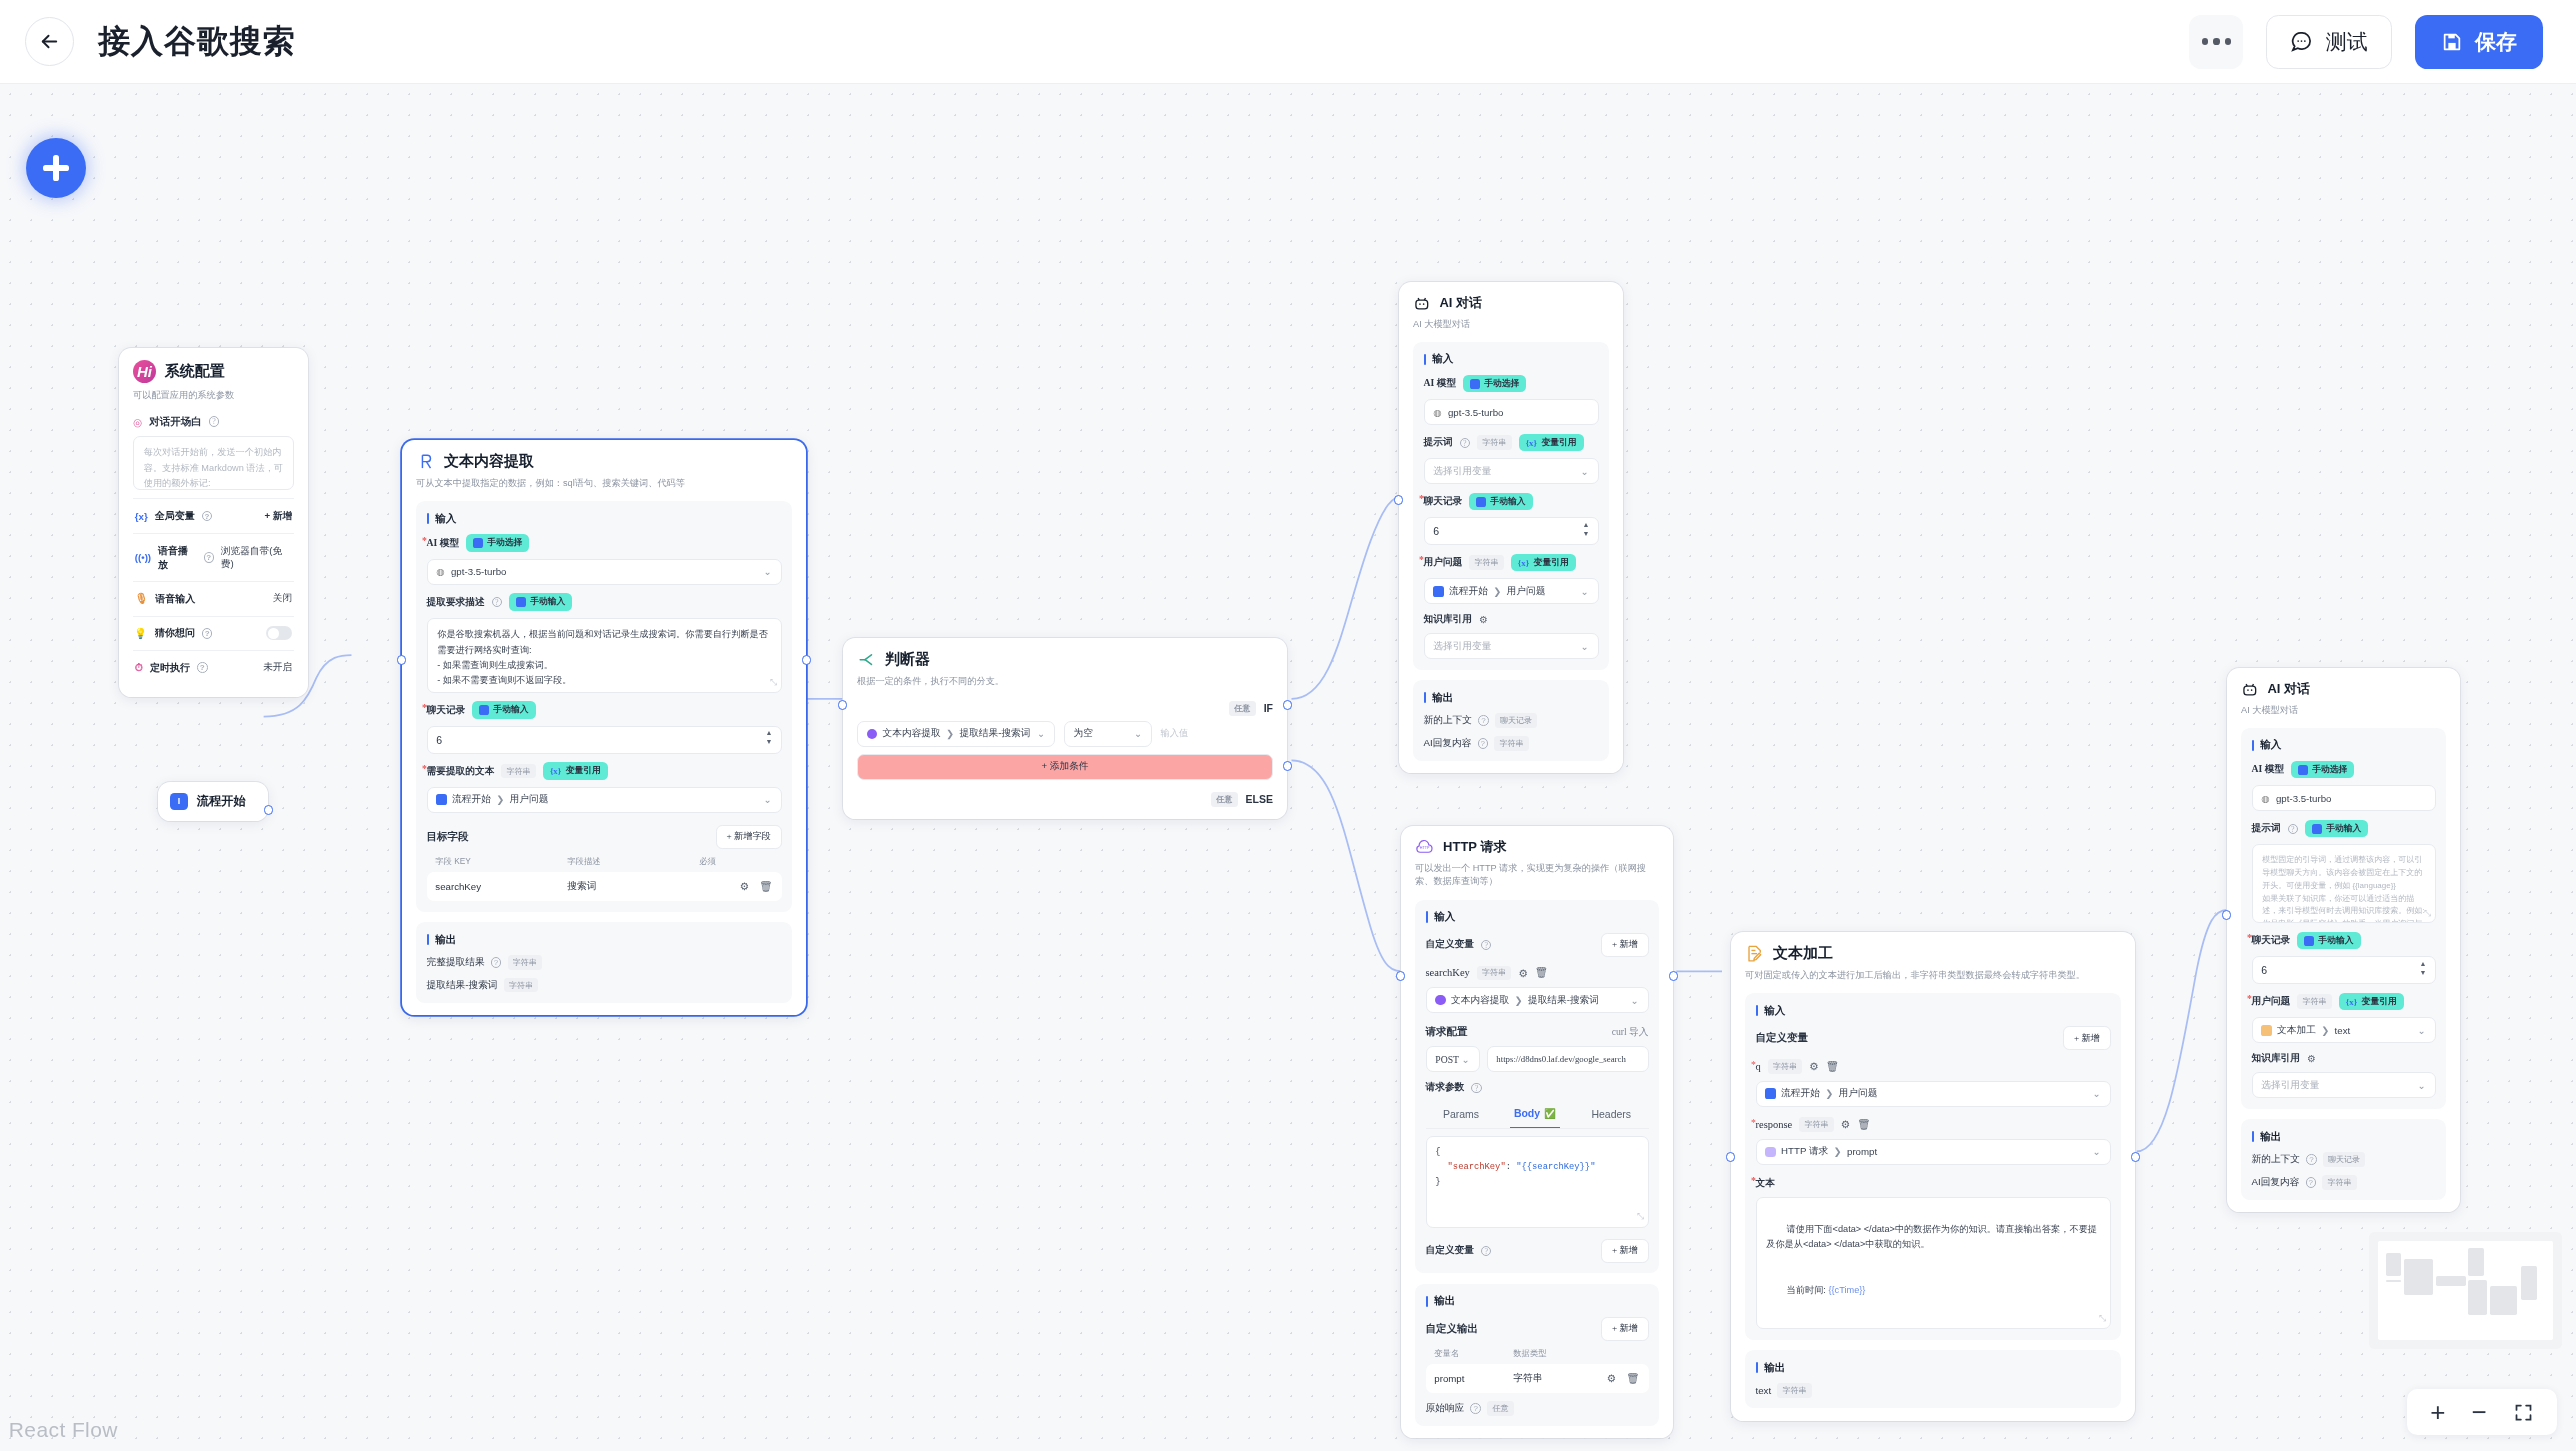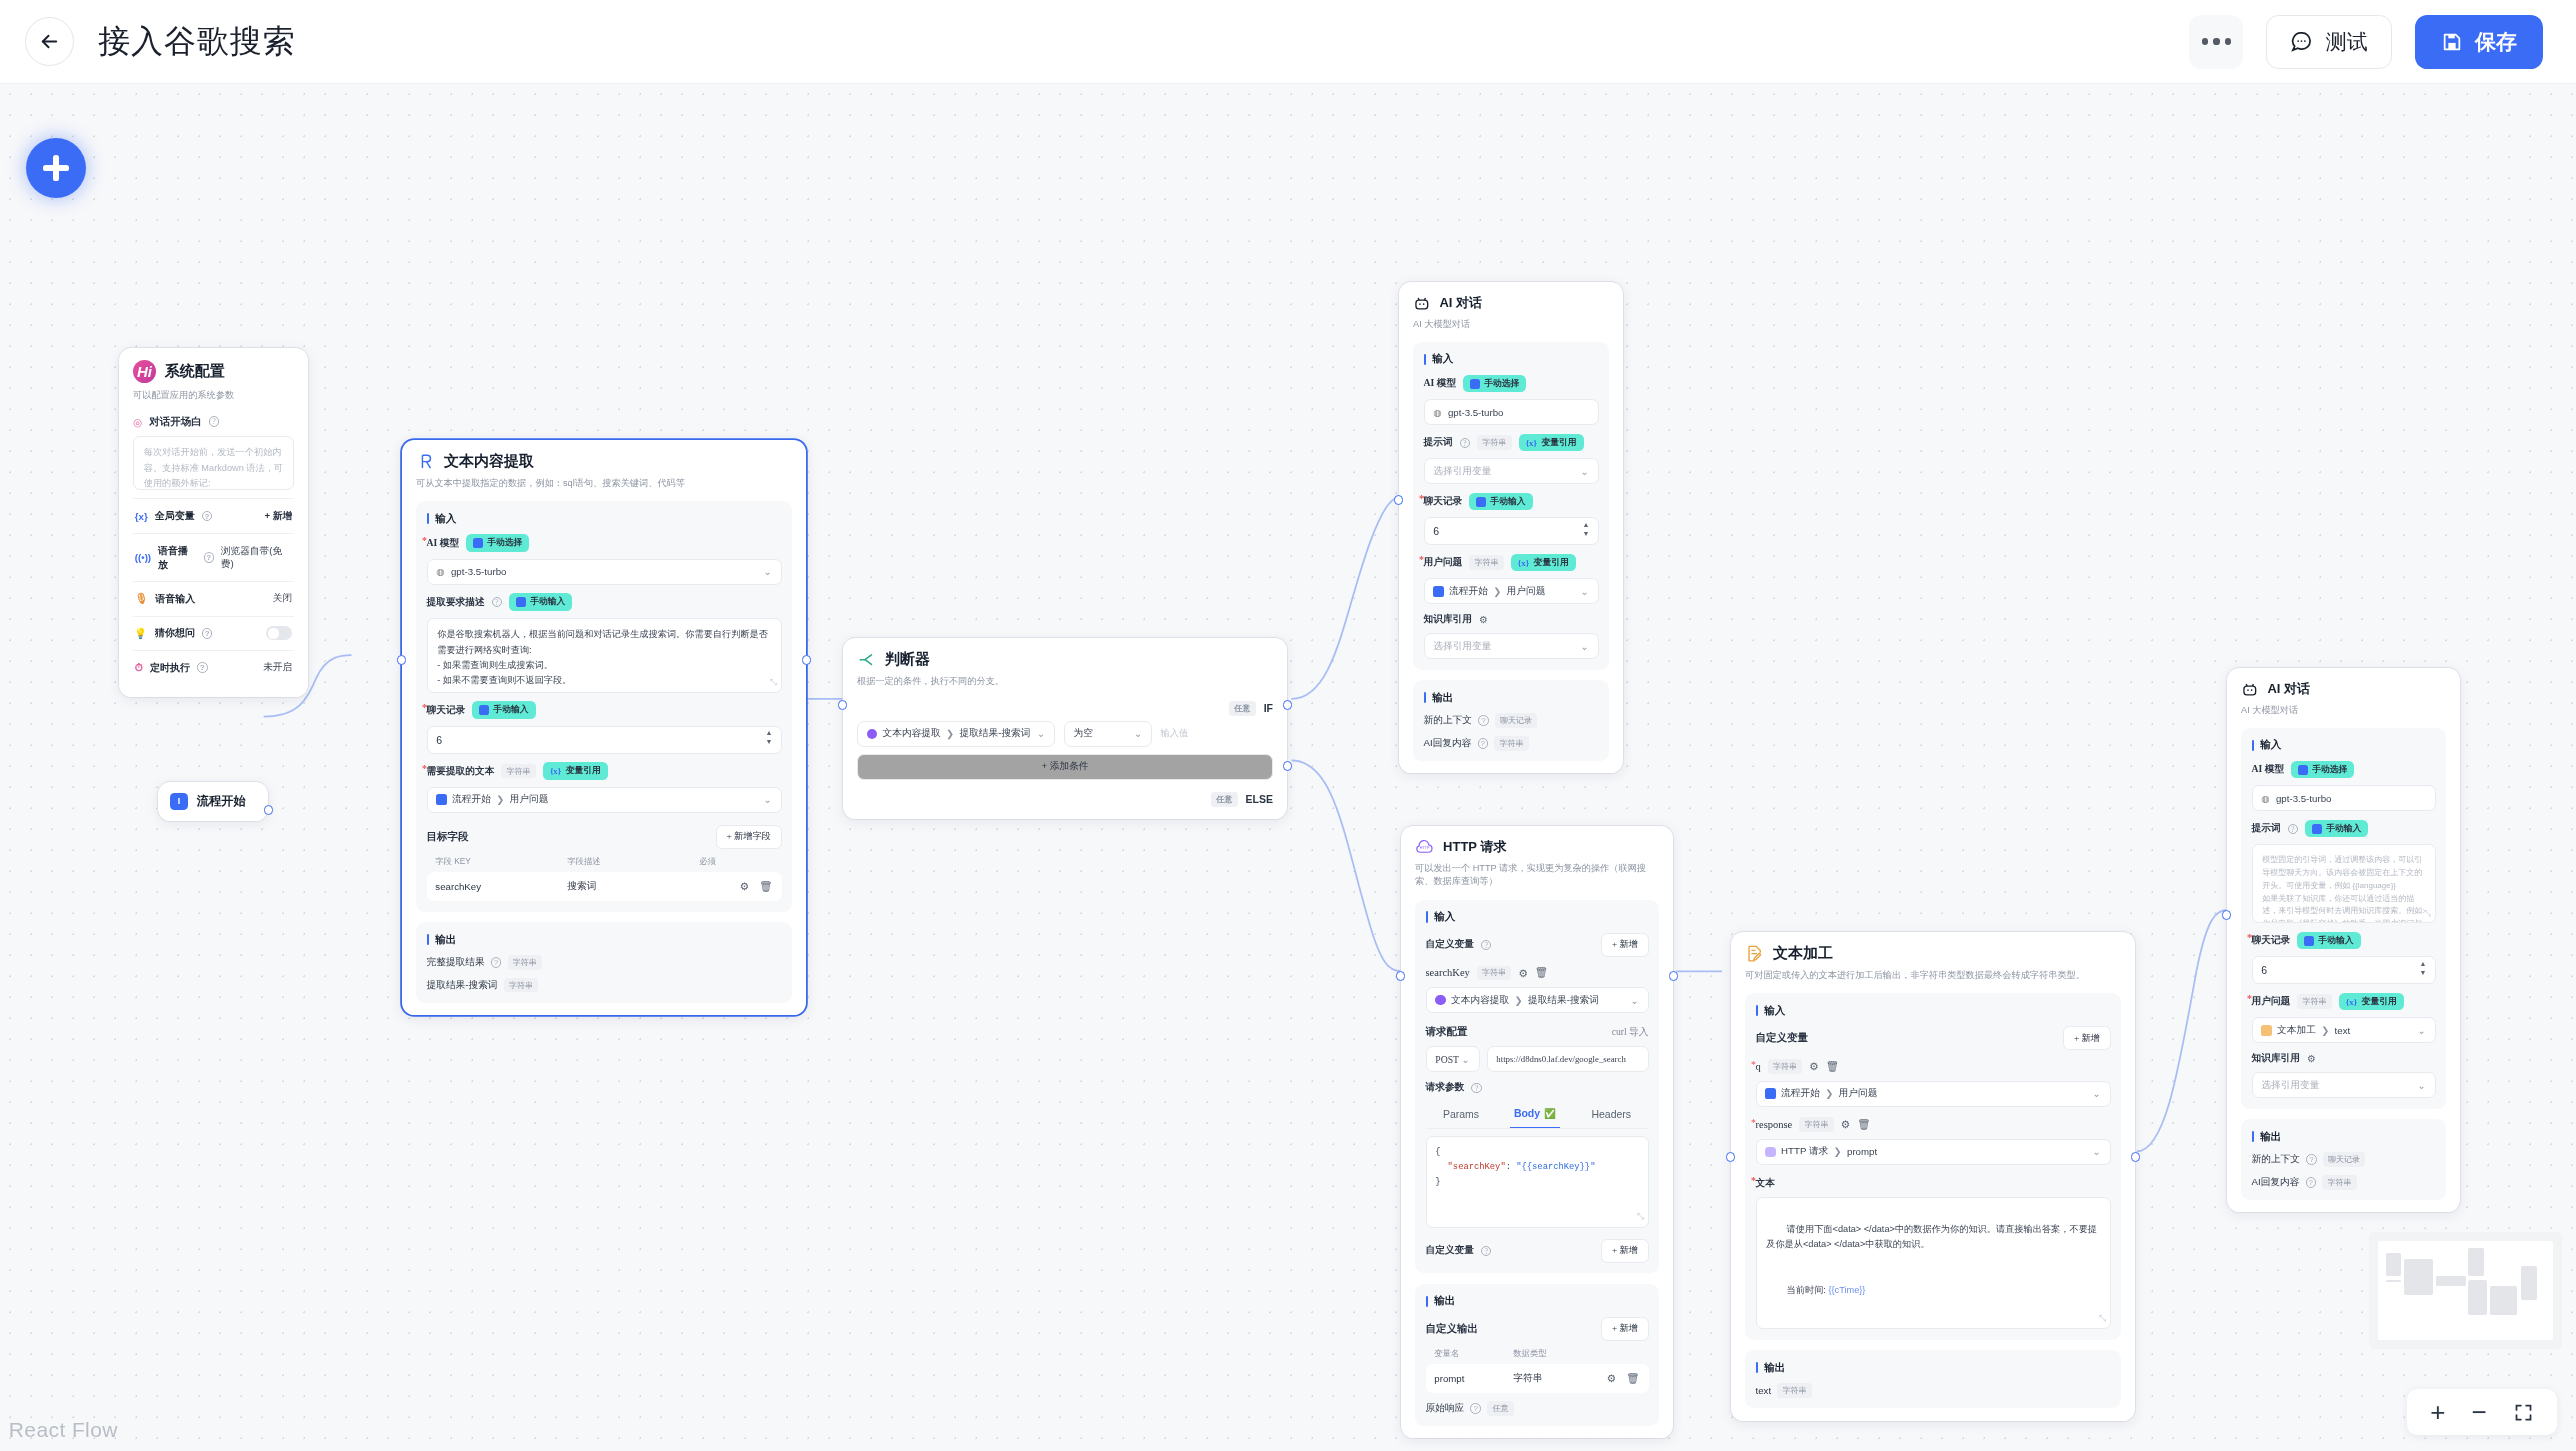--- a/index.html
+++ b/index.html
@@ -13,21 +13,21 @@
   #topbar{
     position:absolute; left:0; top:0; width:2576px; height:84px;
     background:#ffffff; border-bottom:0.9px solid #edeff2;
     display:flex; align-items:center; z-index:50;
   }
   .back-btn{
     width:49px;height:49px;border-radius:50%;border:0.9px solid #e2e5ea;background:#fff;
     display:flex;align-items:center;justify-content:center;margin-left:24.6px;cursor:pointer;
   }
   .back-btn svg{width:23px;height:23px;}
-  #page-title{ margin-left:24.6px; font-size:32px; font-weight:400; letter-spacing:0.9px;}
+  #page-title{ margin-left:24.6px; font-size:32px; font-weight:700; letter-spacing:0.9px;}
   .topbar-right{ margin-left:auto; display:flex; align-items:center; gap:23px; margin-right:33px;}
   .icon-btn{
     width:54px;height:54px;border-radius:12.3px;background:#f7f8fa;
     display:flex;align-items:center;justify-content:center;cursor:pointer;
   }
   .dots{display:flex;gap:5.3px;}
   .dots i{width:6.2px;height:6.2px;border-radius:50%;background:#555b66;display:block;}
   .btn-test{
     height:54px;border-radius:12.3px;background:#fff;border:0.9px solid #e4e7ec;
     display:flex;align-items:center;gap:12.3px;padding:0 23px;cursor:pointer;font-size:21px;color:#1a202c;
@@ -414,21 +414,21 @@
         </span>
         <span class="caret">⌄</span>
       </div>
       <div class="select" style="margin-top:0;width:88px;">
         <span>为空</span>
         <span class="caret">⌄</span>
       </div>
       <span style="font-size:9.2px;color:#c2c7d0;">输入值</span>
     </div>
 
-    <div class="select" style="justify-content:center;height:26px;background:#a3a3a3;color:#2b3443;font-size:9.7px;">
+    <div class="select" style="justify-content:center;height:26px;background:#fca5a5;color:#2b3443;font-size:9.7px;">
       <span>+ 添加条件</span>
     </div>
 
     <div class="cond-flag" style="margin-top:12.3px;">
       <span class="tag">任意</span>
       <span>ELSE</span>
     </div>
 
     <div class="handle" style="left:-5.3px;top:62px;"></div>
     <div class="handle" style="right:-5.3px;top:62px;"></div>

